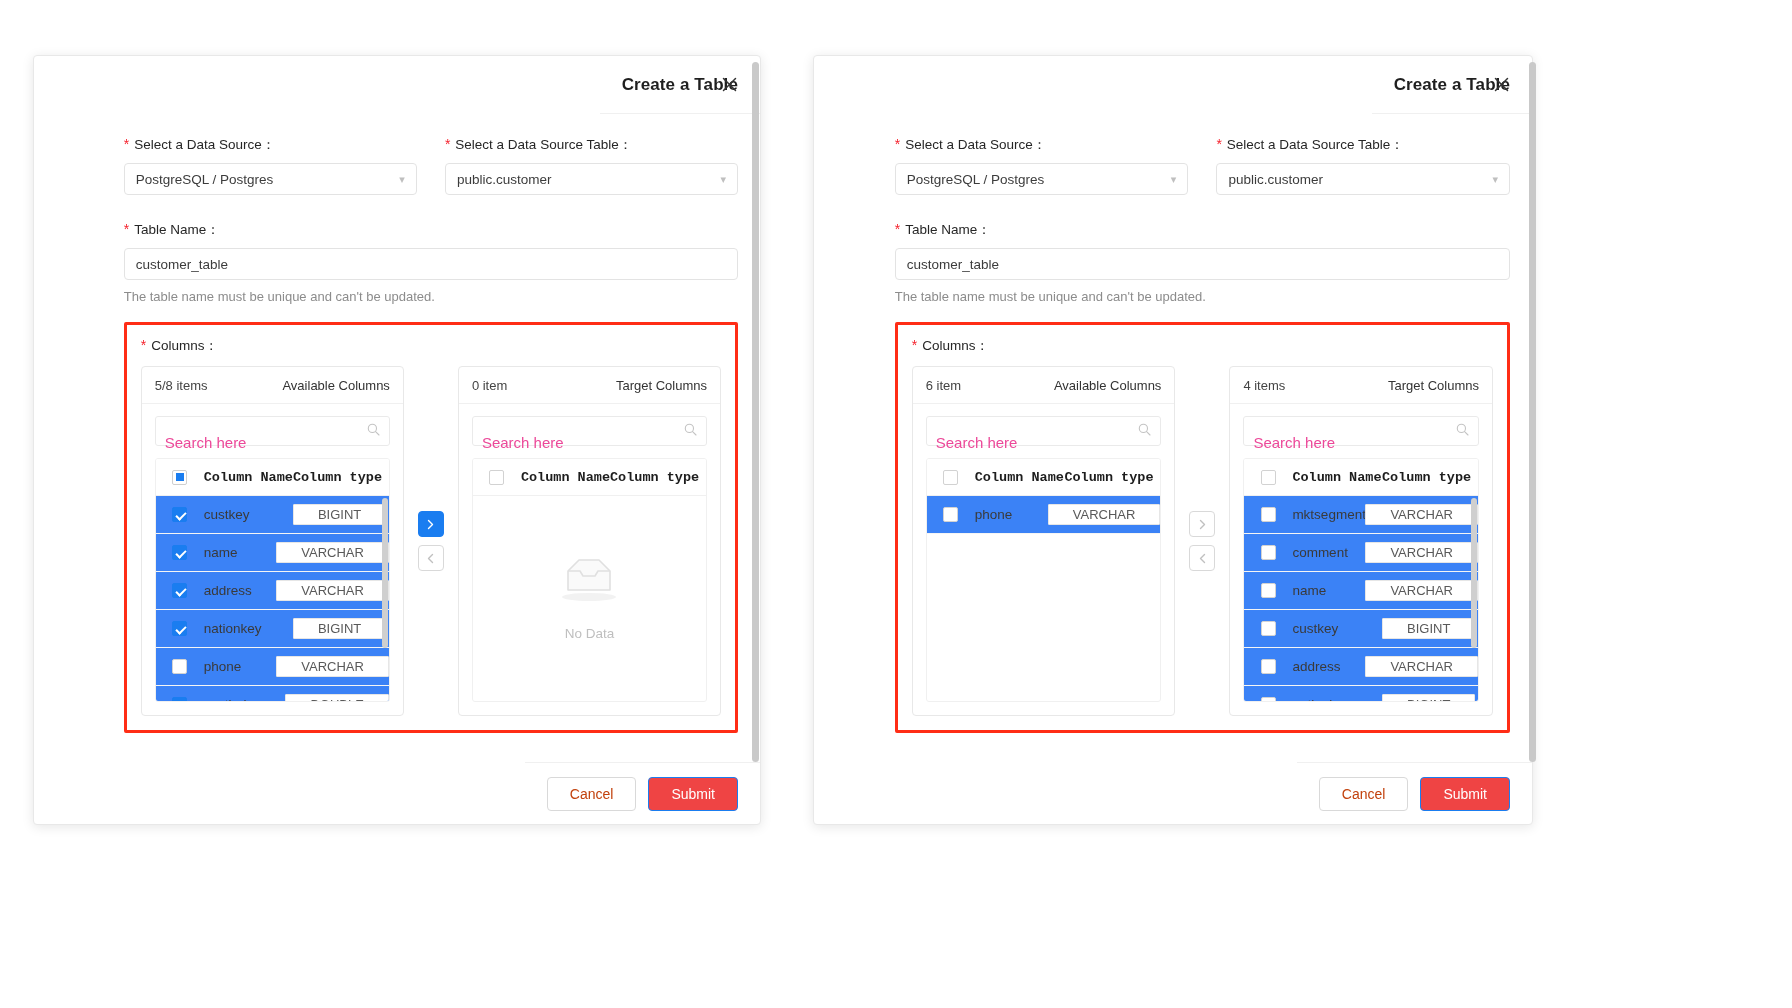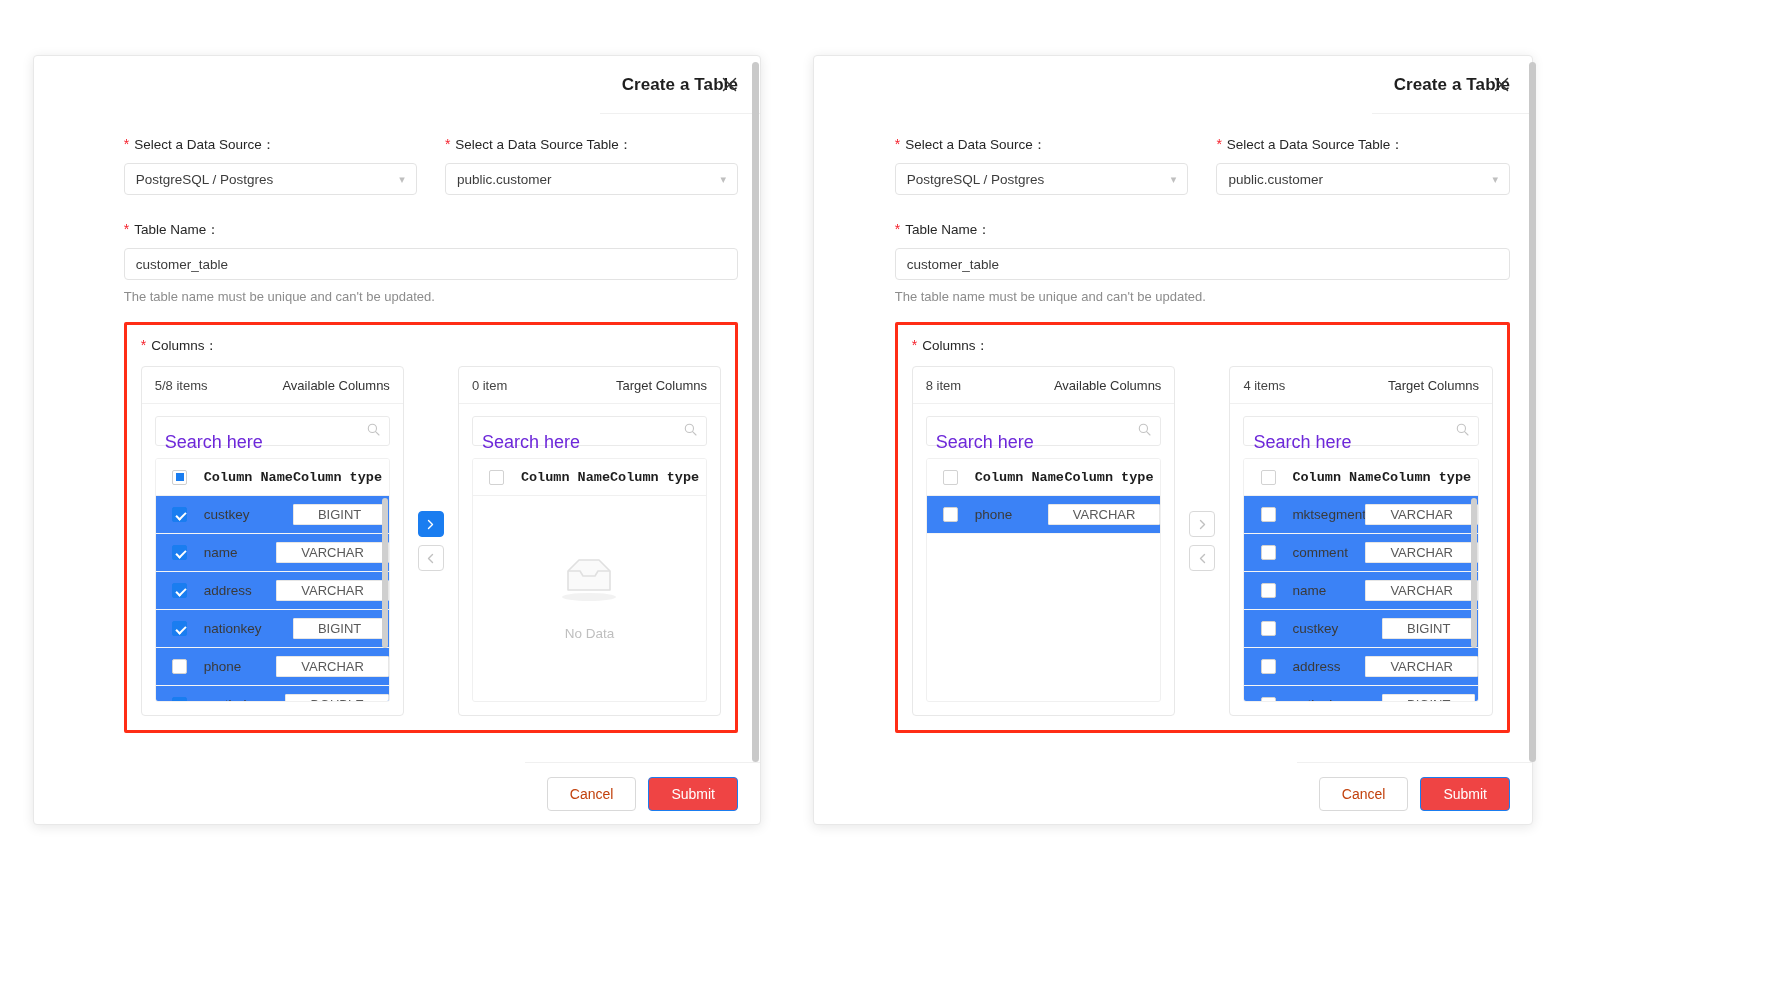--- a/index.html
+++ b/index.html
@@ -189,22 +189,22 @@
   .searchbox {
     height: 30px;
     border: 1px solid #eaeaea;
     border-radius: 3px;
     display: flex;
     align-items: center;
     padding: 0 9px;
     position: relative;
   }
   .searchbox .ph {
-    font-size: 18px;
-    color: #6d28d9;
+    font-size: 15px;
+    color: #ec4899;
     margin-top: 23px;
   }
   .search-icon {
     position: absolute;
     right: 9px;
     top: 50%;
     transform: translateY(-50%);
     color: #c4c4c4;
   }
 
@@ -614,21 +614,21 @@
       <div class="annot">
         <div class="flabel">
           <span class="req">*</span>
           <span>Columns：</span>
         </div>
 
         <div class="transfer">
 
           <div class="panel">
             <div class="panel-head">
-              <span class="panel-count">8 item</span>
+              <span class="panel-count">6 item</span>
               <span class="panel-name">Available Columns</span>
             </div>
             <div class="panel-search-wrap">
               <div class="searchbox">
                 <span class="ph">Search here</span>
                 <span class="search-icon">
                   <svg width="13" height="13" viewBox="0 0 13 13">
                       <circle cx="5.4" cy="5.4" r="4.1" stroke="#c4c4c4" stroke-width="1.1" fill="none"></circle>
                       <path d="M8.6 8.6 L12 12" stroke="#c4c4c4" stroke-width="1.1" stroke-linecap="round"></path>
                     </svg>

